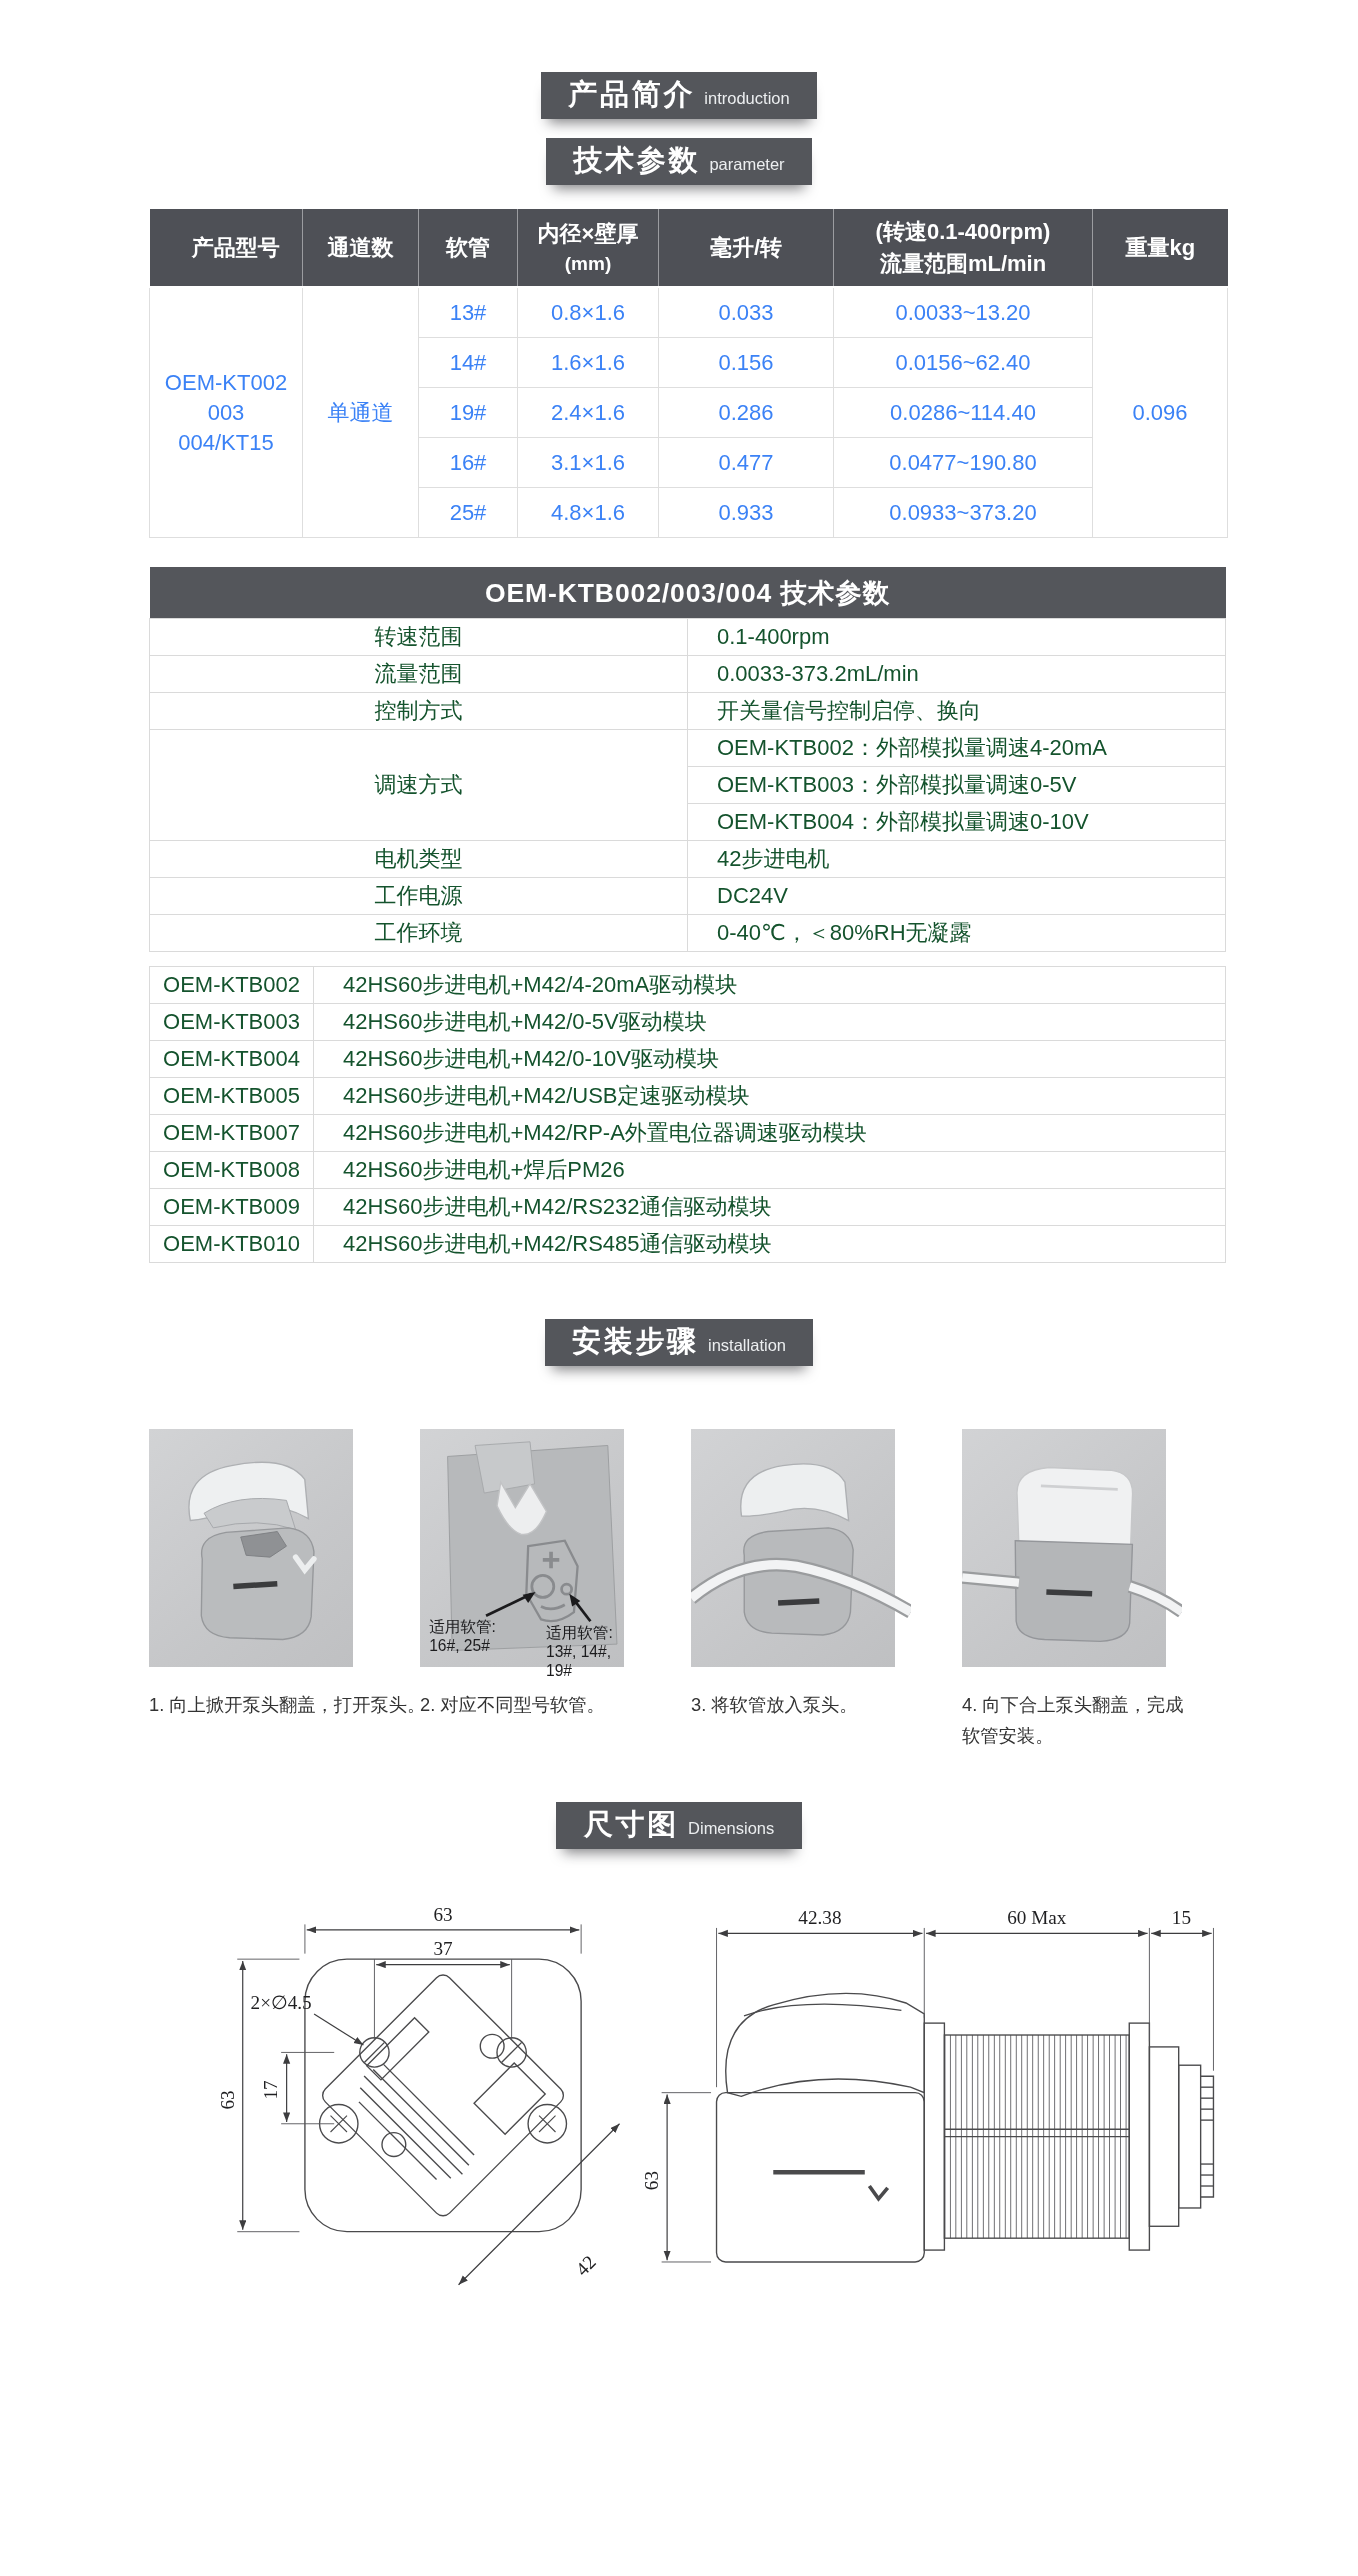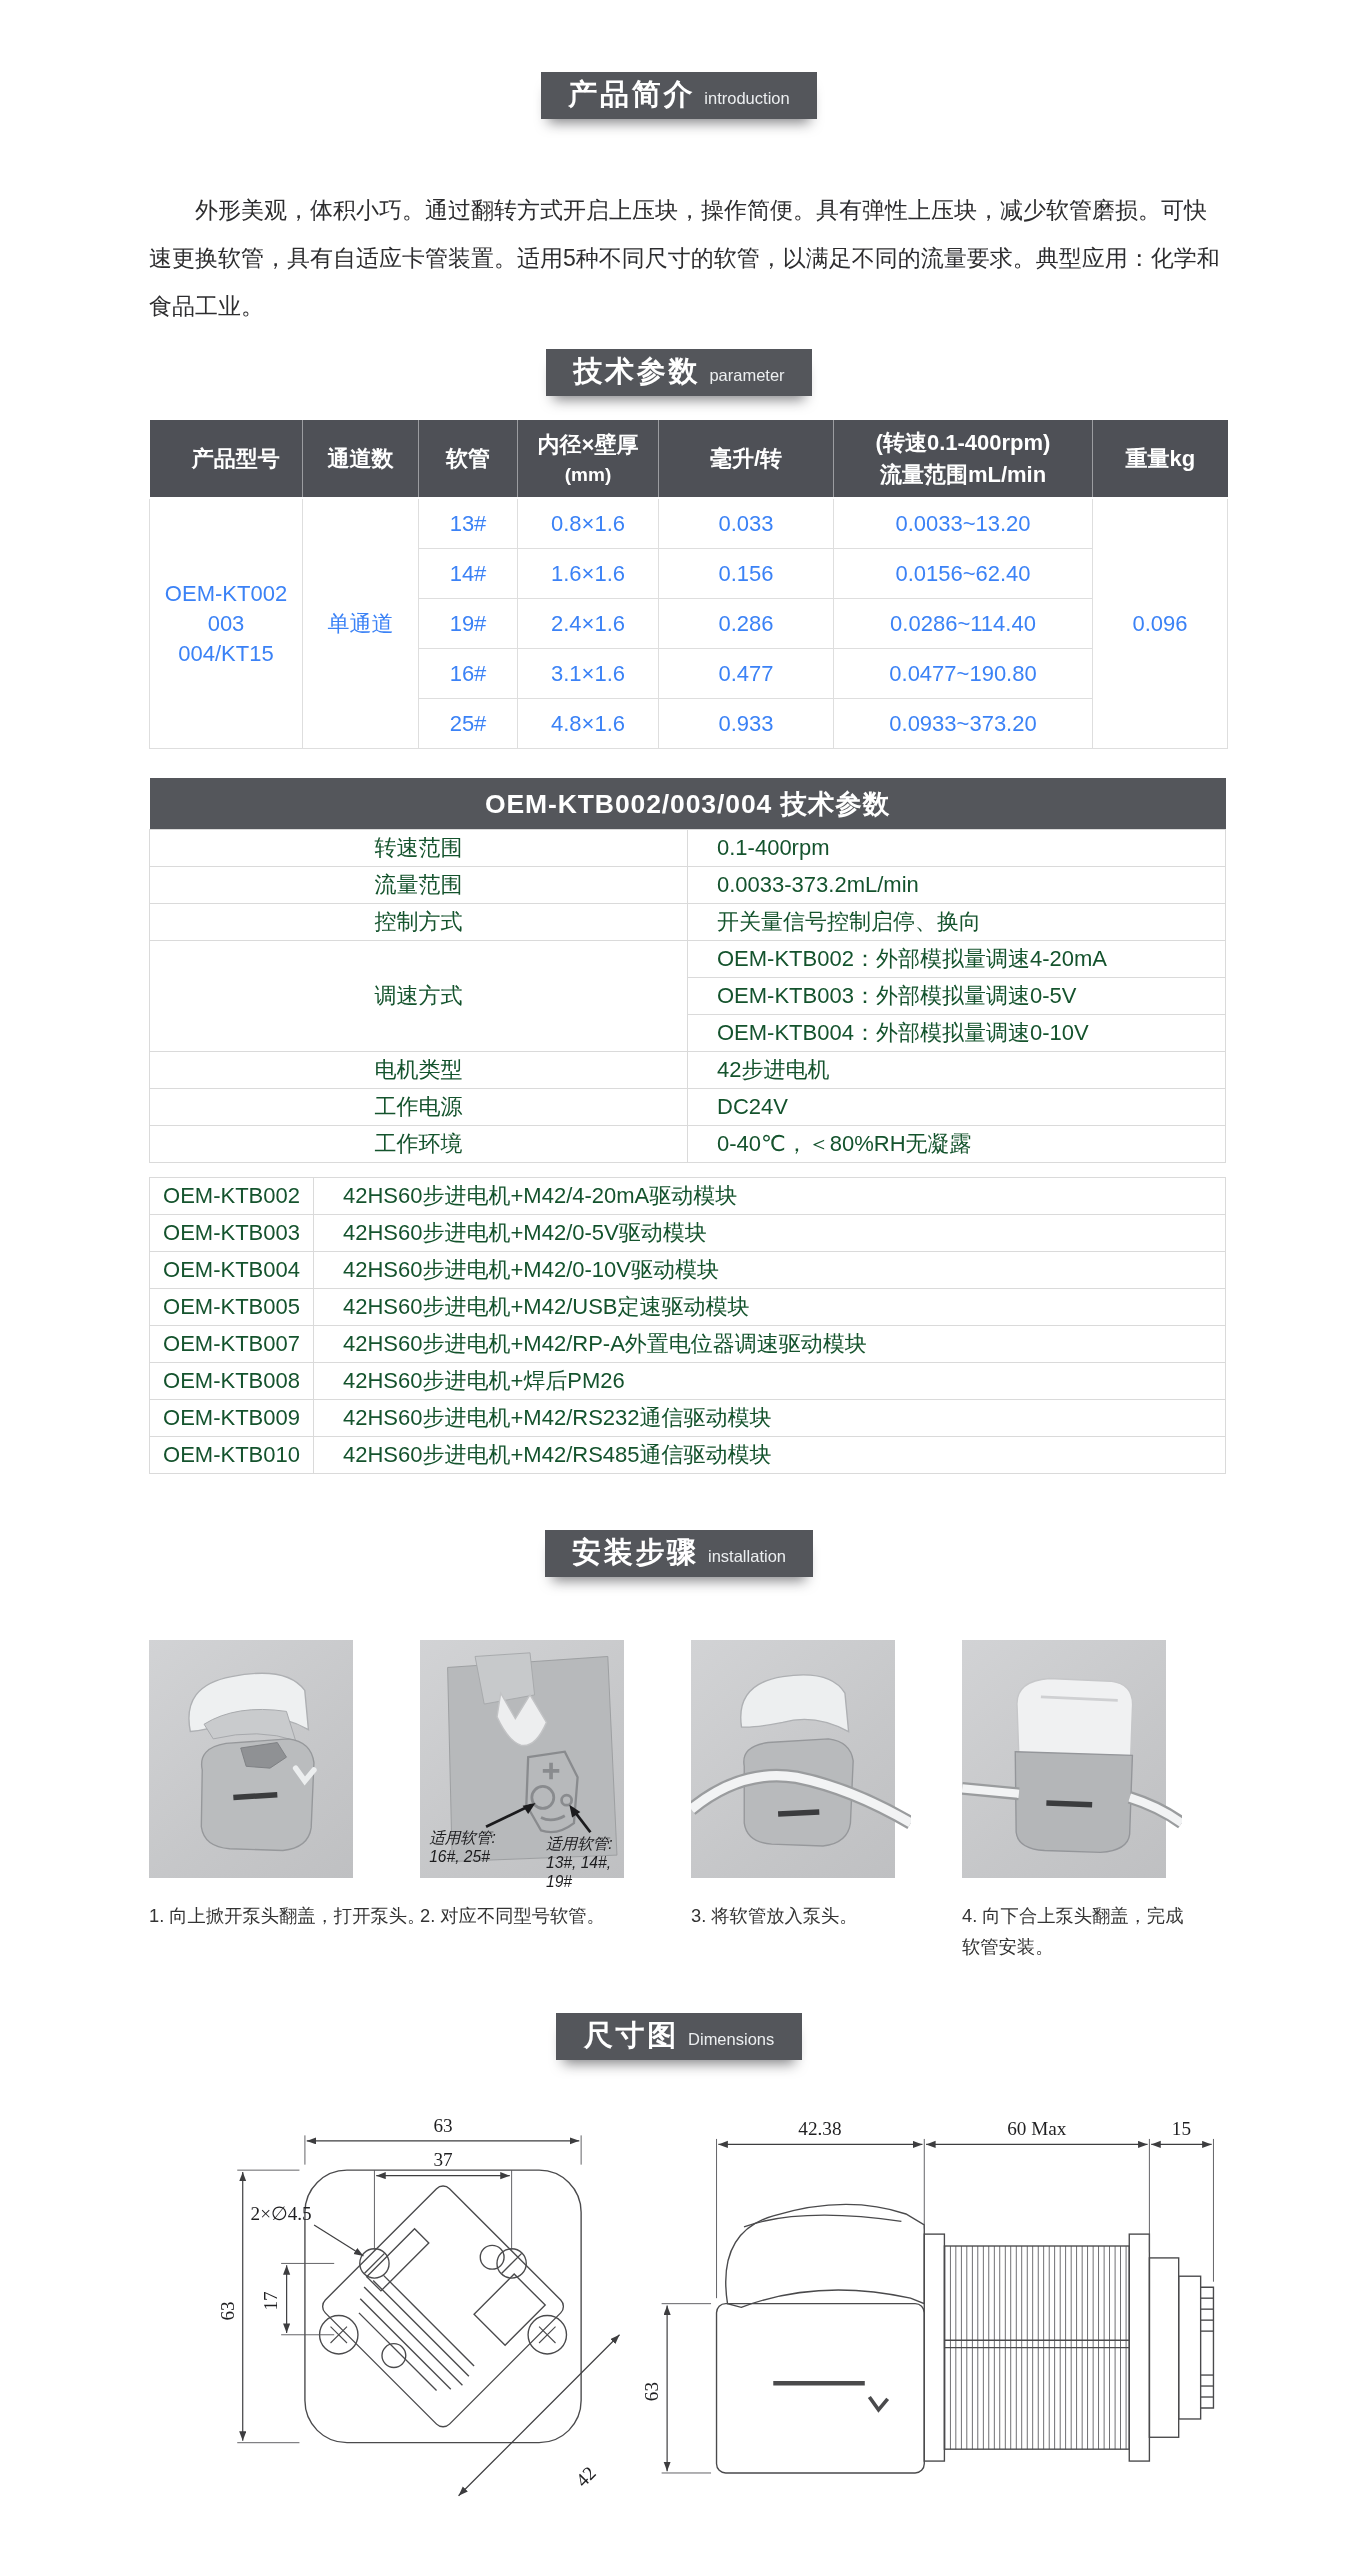--- a/index.html
+++ b/index.html
@@ -27,21 +27,21 @@
   
   .t2 .hd td{background:#54565b;color:#fff;font-size:26.5px;font-weight:bold;height:49px;
              text-align:center;border:none;letter-spacing:0.9px;}
   .t2 td{border:0.9px solid #dadada;font-size:22px;height:34px;color:#14532d;}
   .t2 td.lb{width:161px;text-align:center;}
   .t2 td.vl{padding-left:29px;text-align:left;}
   
   .figs{display:flex;gap:51px;margin-left:149px;}
   .figcol{width:220px;flex:0 0 220px;}
   .figbox{position:relative;width:204px;height:238px;
-          background:linear-gradient(140deg,#d2d3d5 0%,#c6c7c9 60%,#bfc0c2 100%);font-style:italic;}
+          background:linear-gradient(140deg,#d2d3d5 0%,#c6c7c9 60%,#bfc0c2 100%);}
   .tube-note{position:absolute;font-size:15.6px;line-height:19px;color:#1c1c1e;}
   .cap{margin-top:22px;font-size:18.3px;line-height:31px;color:#333;white-space:nowrap;}
   .cap span{display:block;}
   
   .dims{position:relative;width:1358px;height:403px;}
   .dimL{position:absolute;left:197px;top:0;}
   .dimR{position:absolute;left:636px;top:0;}
   svg text.dtxt{font-family:"Liberation Serif","DejaVu Serif",serif;font-size:21px;fill:#1f1f21;}
   
   .mt-badge2{margin-top:19px;} .mt-t1{margin-top:24px;} .mt-t2{margin-top:29px;}
@@ -52,21 +52,20 @@
 <body>
 
 <div class="page">
 
   <div class="badge-wrap pt-top">
     <div class="badge">
       <span class="cn">产品简介</span>
       <span class="en">introduction</span>
     </div>
   </div>
-  <p class="intro-p">外形美观，体积小巧。通过翻转方式开启上压块，操作简便。具有弹性上压块，减少软管磨损。可快速更换软管，具有自适应卡管装置。适用5种不同尺寸的软管，以满足不同的流量要求。典型应用：化学和食品工业。</p>
 
   <div class="badge-wrap mt-badge2">
     <div class="badge">
       <span class="cn">技术参数</span>
       <span class="en">parameter</span>
     </div>
   </div>
 
   <table class="tbl t1 mt-t1">
     <colgroup>

